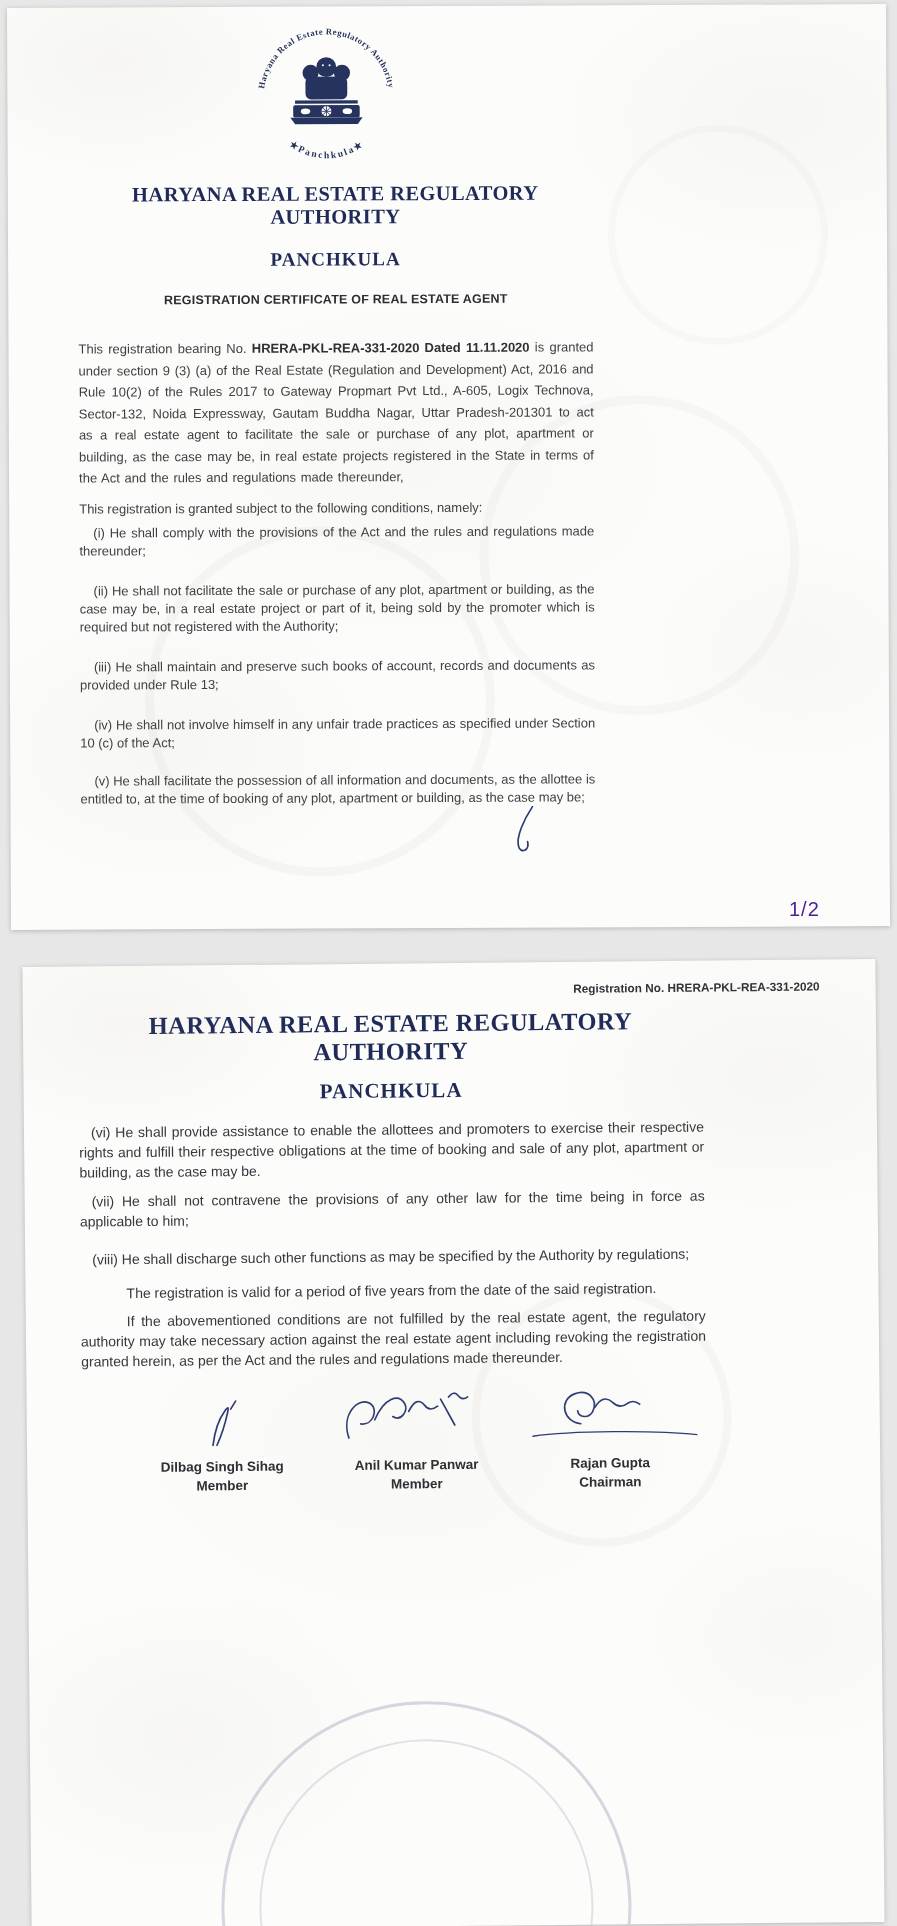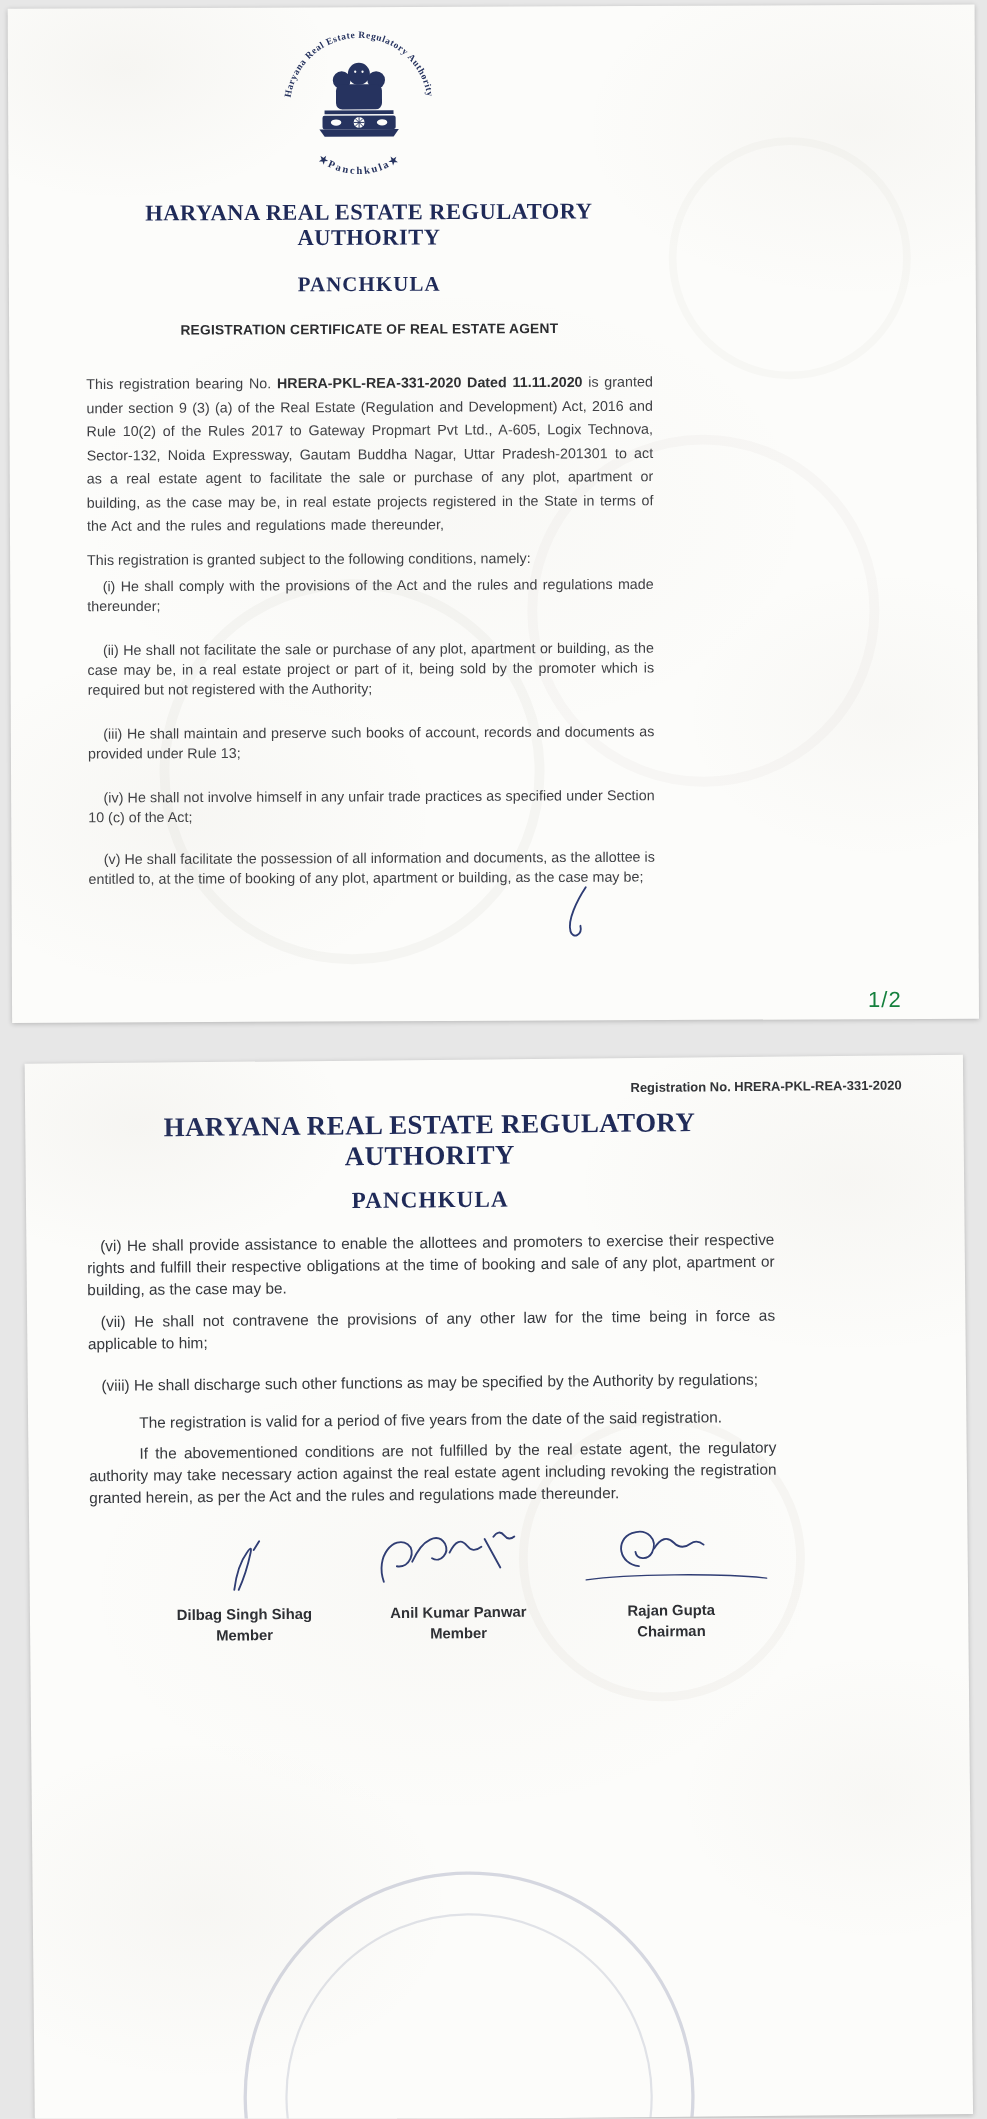--- a/index.html
+++ b/index.html
@@ -31,21 +31,21 @@
       font-size:20.5px;letter-spacing:.4px}
   .t2{margin:20px 0 0;font-family:"Liberation Serif",serif;font-weight:700;color:#1f2a58;text-align:center;
       font-size:19px;letter-spacing:1px}
   .t3{margin:22px 0 0;font-size:12.5px;font-weight:700;color:#2c2d30;text-align:center;letter-spacing:.2px}
   .intro{margin:31px 0 0;font-size:13px;line-height:21.5px;text-align:justify;color:#3e3f43;word-spacing:1px}
   .intro .b{font-weight:700;color:#2e2f32}
   .lead{margin:12px 0 0;font-size:13px;color:#3e3f43}
   .cond{font-size:13px;line-height:18px;text-align:justify;color:#3e3f43;text-indent:14px}
   .c1{margin:8px 0 0}.c2{margin:22px 0 0}.c3{margin:22px 0 0}.c4{margin:22px 0 0}.c5{margin:20px 0 0}
   .sigp1{position:absolute;left:492px;top:795px}
-  .indicator{position:absolute;left:789px;top:898px;font-size:20px;color:#15803d;letter-spacing:1px;z-index:5}
+  .indicator{position:absolute;left:789px;top:898px;font-size:20px;color:#4c1d95;letter-spacing:1px;z-index:5}
   .regno{position:absolute;top:20px;right:56px;font-size:11.8px;font-weight:700;color:#303236}
   .p2col{position:absolute;left:55px;top:46px;width:625px}
   #page2 .t1{font-size:24.5px}
   #page2 .t2{font-size:21px;margin-top:13px}
   .cond2{font-size:14px;line-height:20px;text-align:justify;color:#36383d;text-indent:12px}
   .c6{margin:16px 0 0}.c7{margin:9px 0 0}.c8{margin:18px 0 0}
   .para{font-size:14px;line-height:20px;text-align:justify;color:#36383d;text-indent:46px}
   .pv{margin:14px 0 0}.pc{margin:8px 0 0}
   .sigblock{position:absolute;text-align:center;top:422px}
   .sb1{left:100px;width:190px}

